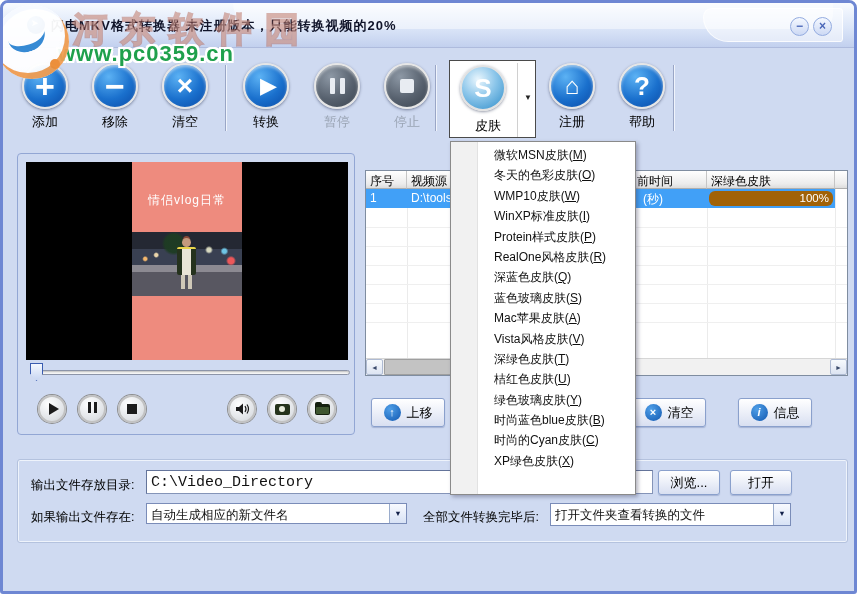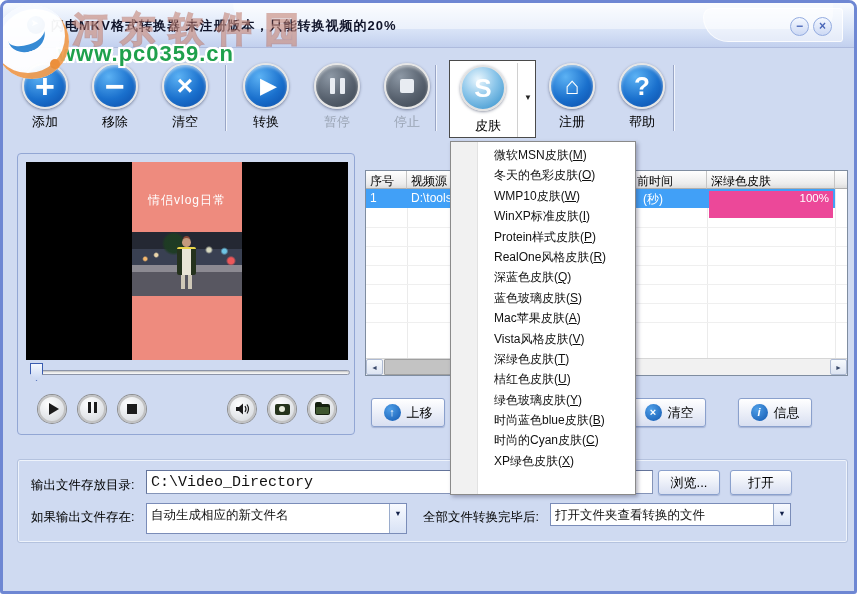--- a/index.html
+++ b/index.html
@@ -112,21 +112,21 @@
 
   
   #ftable { position:absolute; left:362px; top:167px; width:483px; height:206px; background:#fff; border:1px solid #7f8da0; }
   .th { position:absolute; top:0; height:18px; background:linear-gradient(#ffffff,#ececec 75%,#dcdcdc);
         border-right:1px solid #c5c5c5; border-bottom:1px solid #aeaeae; font-size:12px; color:#000;
         padding:2px 0 0 4px; overflow:hidden; white-space:nowrap; }
   .vline { position:absolute; top:18px; width:1px; height:170px; background:#ebebeb; }
   .rowline { position:absolute; left:0; width:481px; height:1px; background:#efefef; }
   #row1 { position:absolute; left:0; top:18px; width:469px; height:19px; background:#41a0f7; color:#fff; }
   .cell { position:absolute; top:0; height:19px; padding:2px 0 0 4px; font-size:12px; white-space:nowrap; overflow:hidden; }
-  #prog-wrap { position:absolute; left:343px; top:2px; width:124px; height:27px; background:#ec4899; }
+  #prog-wrap { position:absolute; left:343px; top:2px; width:124px; height:15px; background:#a16207;border-radius:6px; }
   #prog-txt { position:absolute; right:4px; top:1px; color:#fff; font-size:11.5px; }
   
   #hscroll { position:absolute; left:0; bottom:0; width:481px; height:17px; background:#f1f1f1; border-top:1px solid #d6d6d6; }
   .sarrowbox { position:absolute; top:0; width:17px; height:16px; background:linear-gradient(#f7fafd,#dde4f2);
                border:1px solid #aebad2; border-radius:2px; text-align:center; font-size:7px; line-height:15px; color:#3a4a6a; }
   #sthumb { position:absolute; left:18px; top:0; width:180px; height:16px; background:#c3c3c3; border:1px solid #9f9f9f; border-radius:1px; }
 
   
   .xpbtn { position:absolute; height:29px; background:linear-gradient(#ffffff,#eef1f9 45%,#d8dff1);
            border:1px solid #8aa0cc; border-radius:3px; box-shadow:0 1px 1px rgba(90,110,160,.35);
@@ -314,21 +314,21 @@
     <span>信息</span>
   </div>
 
   <div id="groupbox"></div>
   <div class="flabel" style="left:28px;top:474px">输出文件存放目录:</div>
   <div class="tfield" style="left:143px;top:467px;width:507px;height:24px">C:\Video_Directory</div>
   <div class="xpbtn" style="left:655px;top:467px;width:62px;height:25px">浏览...</div>
   <div class="xpbtn" style="left:727px;top:467px;width:62px;height:25px">打开</div>
 
   <div class="flabel" style="left:28px;top:506px">如果输出文件存在:</div>
-  <div class="combo" style="left:143px;top:500px;width:261px;height:31px">
+  <div class="combo" style="left:143px;top:500px;width:261px;height:21px">
     <span class="val">自动生成相应的新文件名</span>
     <span class="drop">▼</span>
   </div>
   <div class="flabel" style="left:420px;top:506px">全部文件转换完毕后:</div>
   <div class="combo" style="left:547px;top:500px;width:241px;height:23px">
     <span class="val">打开文件夹查看转换的文件</span>
     <span class="drop">▼</span>
   </div>
 
   <div id="skinmenu">

